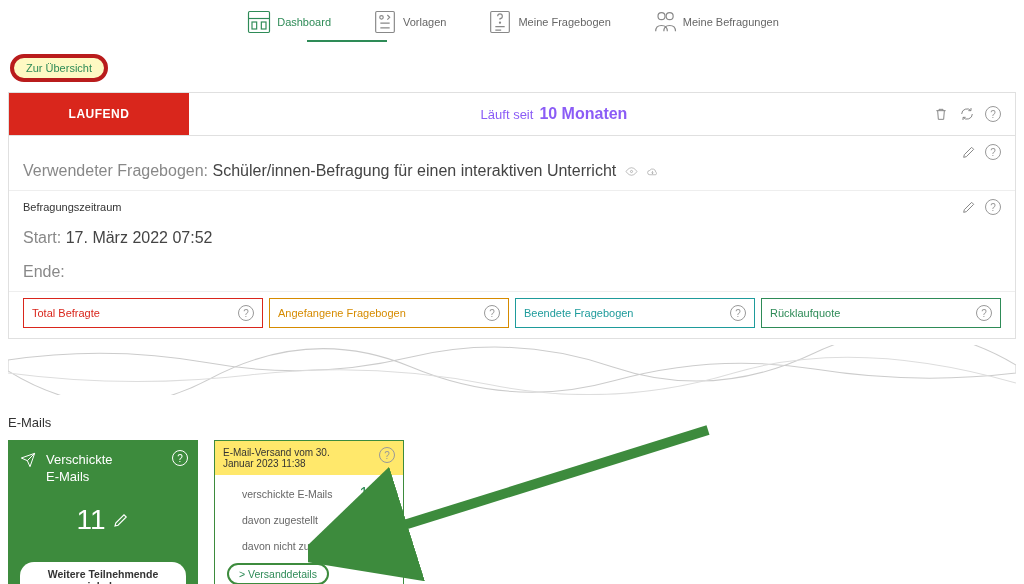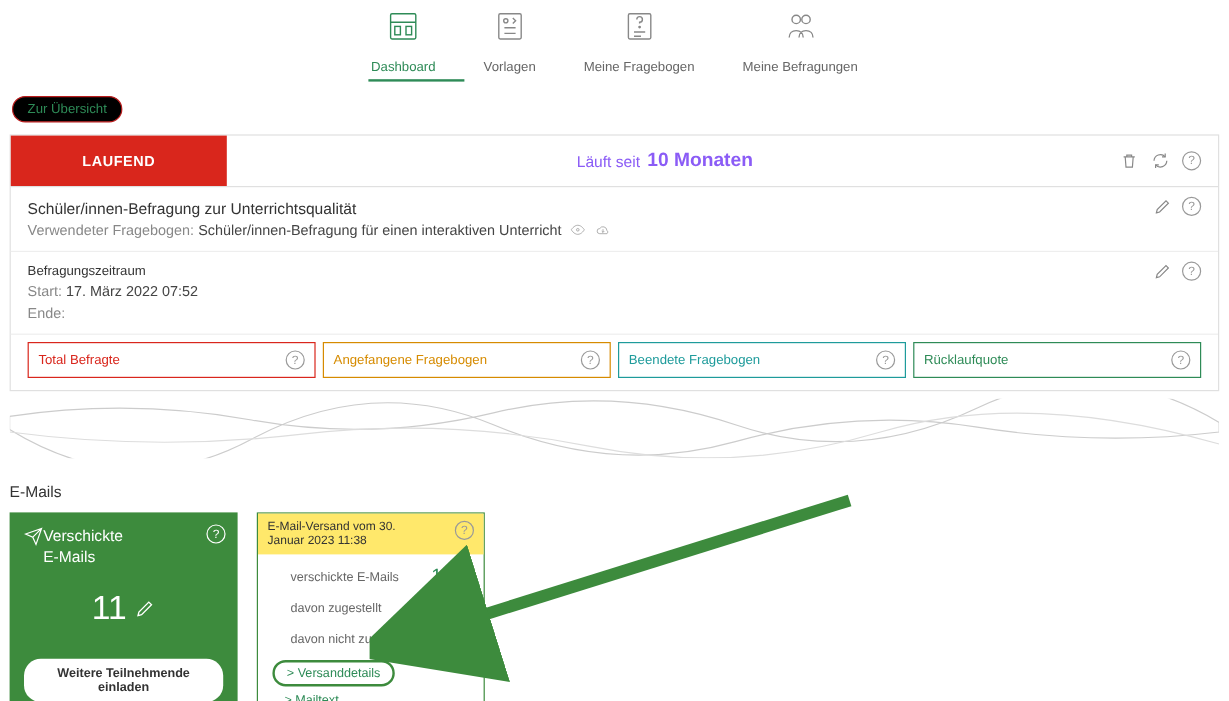--- a/index.html
+++ b/index.html
@@ -1,45 +1,45 @@
 <!DOCTYPE html>
 <html><head>
 <meta charset="utf-8">
 <style>
   * { box-sizing: border-box; margin: 0; padding: 0; }
   body { font-family: Arial, Helvetica, sans-serif; font-size: 12px; color: #555; background: #fff; width: 1024px; }
 
   
   .topnav { display: flex; justify-content: center; gap: 40px; padding: 8px 0 4px; }
-  .nav-item { display: flex; flex-direction: column; align-items: center; gap: 14px; cursor: pointer; color: #666; }
+  .nav-item { display: flex; flex-direction: row; align-items: center; gap: 4px; cursor: pointer; color: #666; }
   .nav-item.active { color: #2e8b57; }
   .nav-item .icon { width: 28px; height: 28px; stroke: #888; fill: none; }
   .nav-item.active .icon { stroke: #2e8b57; }
   .nav-item .label { font-size: 11px; }
   .nav-underline { height: 2px; background: #2e8b57; width: 80px; margin: 0 auto 12px; position: relative; left: -165px; }
 
   
   .btn-outline-row { padding: 0 10px 10px; }
-  .btn-outline { border: 1px solid #b91c1c; color: #2e8b57; background: #000000; border-radius: 14px; padding: 4px 12px; font-size: 11px; cursor: pointer; }
+  .btn-outline { border: 4px solid #b91c1c; color: #2e8b57; background: #fef9c3; border-radius: 14px; padding: 4px 12px; font-size: 11px; cursor: pointer; }
 
   
   .card { border: 1px solid #e0e0e0; margin: 0 8px 10px; position: relative; }
   .status-row { display: flex; align-items: stretch; border-bottom: 1px solid #e0e0e0; }
   .status-badge { background: #d9261c; color: #fff; font-weight: bold; letter-spacing: 0.5px; display: flex; align-items: center; justify-content: center; width: 180px; font-size: 12px; }
   .status-center { flex: 1; display: flex; align-items: center; justify-content: center; gap: 6px; font-size: 13px; padding: 12px 0; color: #8b5cf6; }
   .status-center .big { font-size: 16px; font-weight: bold; }
   .status-icons { display: flex; align-items: center; gap: 10px; padding: 0 14px; }
   .icon-sm { width: 16px; height: 16px; stroke: #888; fill: none; stroke-width: 1.5; cursor: pointer; }
   .help-circle { width: 16px; height: 16px; border: 1.3px solid #999; border-radius: 50%; display: inline-flex; align-items: center; justify-content: center; font-size: 10px; color: #999; cursor: pointer; }
 
   .section { padding: 10px 14px; border-bottom: 1px solid #eee; position: relative; }
   .section:last-child { border-bottom: none; }
   .section-title { font-size: 13px; color: #333; }
   .section .right-icons { position: absolute; right: 14px; top: 8px; display: flex; gap: 8px; align-items: center; }
-  .meta-line { color: #888; font-size: 12px; margin-top: 4px; }
+  .meta-line { color: #888; font-size: 16px; margin-top: 16px; }
   .meta-line .val { color: #444; }
   .inline-icon { width: 13px; height: 13px; stroke: #888; fill: none; vertical-align: -2px; margin-left: 4px; }
 
   
   .stat-row { display: flex; gap: 6px; padding: 6px 14px 10px; }
   .stat-box { flex: 1; border: 1px solid; padding: 6px 8px; display: flex; justify-content: space-between; align-items: center; font-size: 11px; }
   .stat-red { border-color: #d9261c; color: #d9261c; }
   .stat-orange { border-color: #d68b00; color: #d68b00; }
   .stat-teal { border-color: #1e9b9b; color: #1e9b9b; }
   .stat-green { border-color: #2e8b57; color: #2e8b57; }
@@ -48,21 +48,21 @@
   
   .torn { position: relative; height: 50px; margin: -4px 8px 20px; overflow: hidden; }
   .torn svg { width: 100%; height: 100%; }
 
   
   .emails { margin: 0 8px; }
   .emails h3 { font-size: 13px; color: #333; font-weight: normal; margin-bottom: 10px; }
   .emails-row { display: flex; gap: 16px; align-items: stretch; position: relative; }
   .email-card { width: 190px; padding: 12px; position: relative; }
   .email-green { background: #3d8b3d; color: #fff; }
-  .email-green .title-row { display: flex; align-items: flex-start; }
+  .email-green .title-row { display: flex; align-items: flex-start; gap: 10px; }
   .email-green .title { font-size: 13px; line-height: 1.3; }
   .email-green .big-num { text-align: center; font-size: 28px; margin: 18px 0 20px; display: flex; justify-content: center; align-items: center; gap: 6px; }
   .email-green .help-circle { position: absolute; right: 10px; top: 10px; border-color: #fff; color: #fff; }
   .pill-btn { background: #fff; color: #333; border: none; border-radius: 14px; padding: 6px 10px; font-size: 10.5px; cursor: pointer; width: 100%; margin-top: 6px; font-weight: bold; }
 
   .email-white { border: 1px solid #3d8b3d; background: #fff; }
   .email-white .hdr { background: #ffe86b; padding: 6px 8px; margin: -12px -12px 10px; font-size: 10px; color: #333; display: flex; justify-content: space-between; align-items: flex-start; gap: 12px; }
   .email-white .row { display: flex; justify-content: space-between; align-items: center; font-size: 10.5px; color: #666; margin: 8px 15px; }
   .email-white .row .n { font-size: 16px; color: #2e8b57; }
   .email-white .link { color: #2e8b57; font-size: 10.5px; text-decoration: none; display: block; margin-top: 6px; }
@@ -131,21 +131,20 @@
         </svg>
       <svg class="icon-sm" viewBox="0 0 24 24">
           <path d="M4 12a8 8 0 0 1 14-5M20 12a8 8 0 0 1-14 5"></path>
           <path d="M18 3v4h-4M6 21v-4h4"></path>
         </svg>
       <span class="help-circle">?</span>
     </div>
   </div>
 
   <div class="section">
-    <div class="section-title">Schüler/innen-Befragung zur Unterrichtsqualität</div>
     <div class="right-icons">
       <svg class="icon-sm" viewBox="0 0 24 24">
           <path d="M4 20l4-1 11-11-3-3L5 16l-1 4z"></path>
         </svg>
       <span class="help-circle">?</span>
     </div>
     <div class="meta-line">
       <span>Verwendeter Fragebogen:</span>
       <span class="val">Schüler/innen-Befragung für einen interaktiven Unterricht</span>
       <svg class="inline-icon" viewBox="0 0 24 24">

